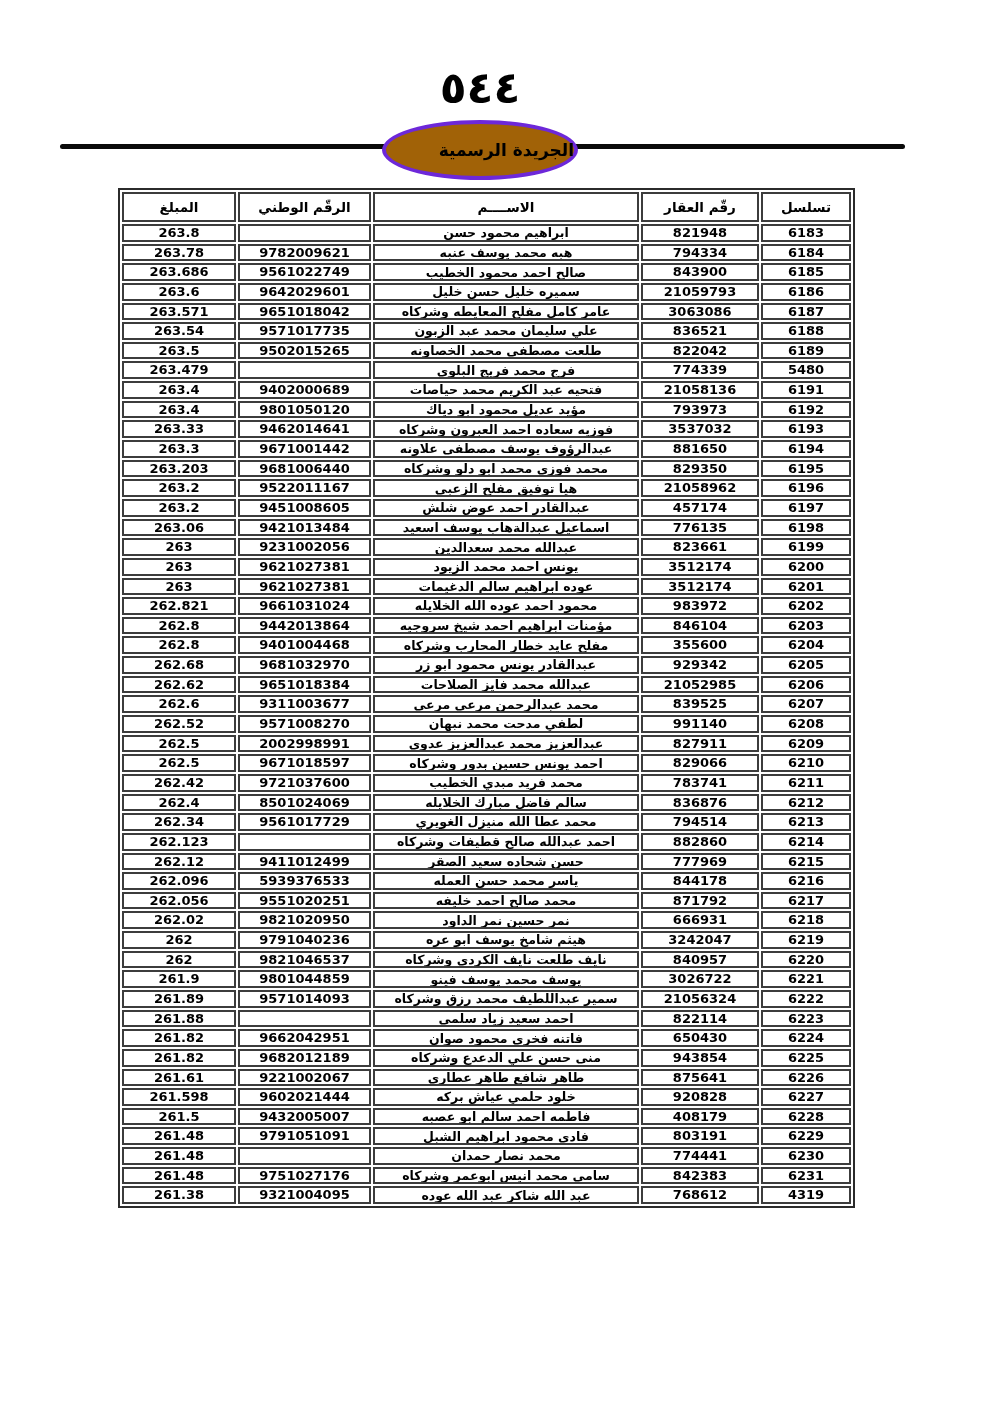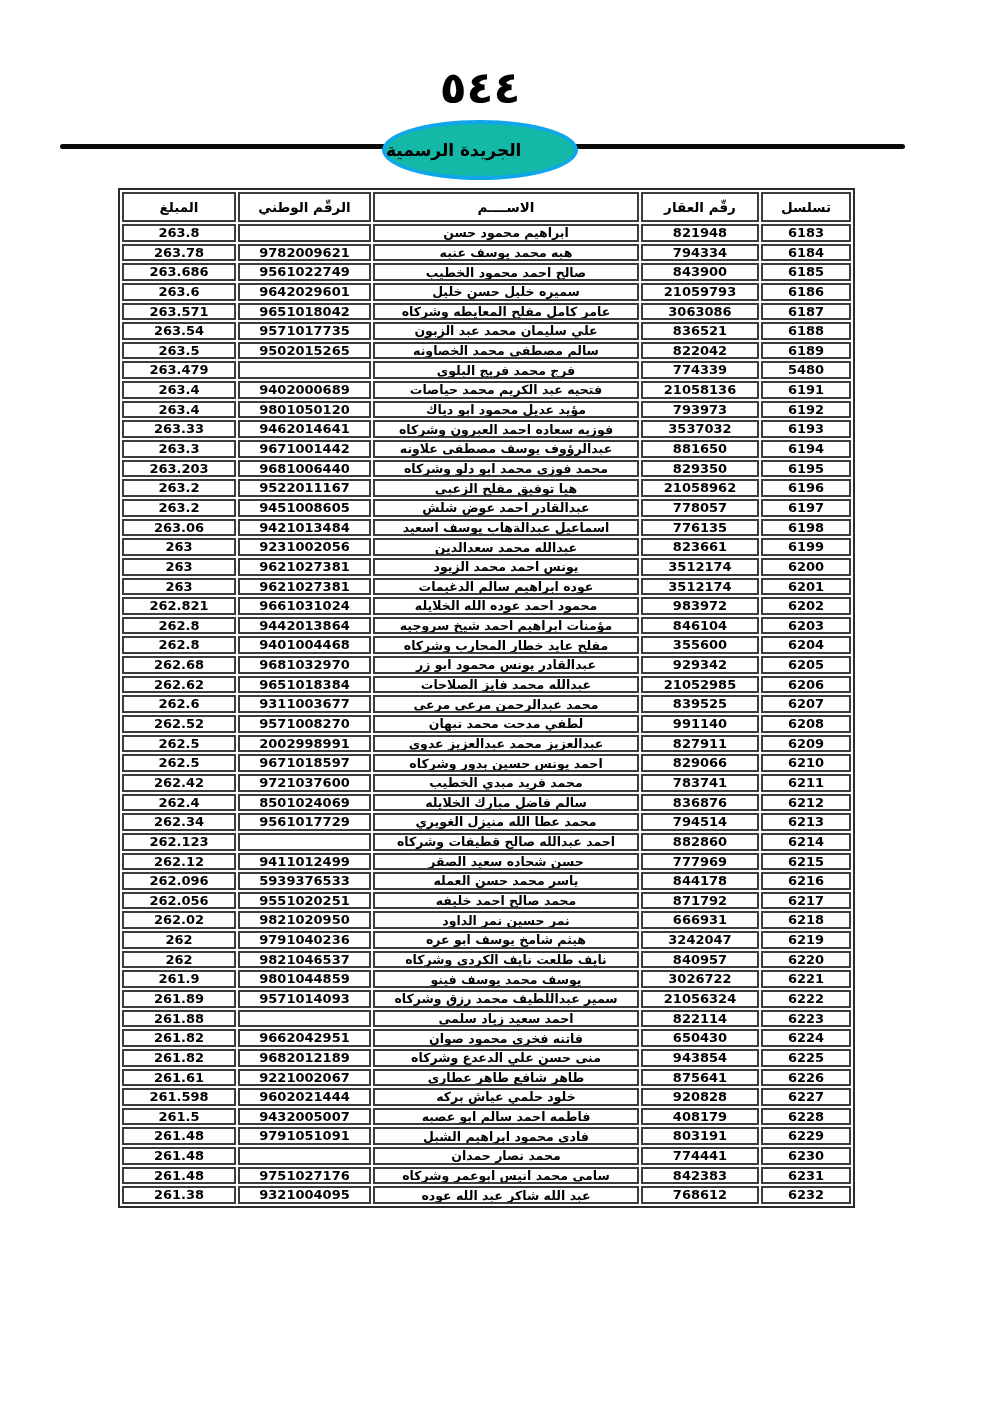--- a/index.html
+++ b/index.html
@@ -35,26 +35,26 @@
     height: 5px;
     background: #0a0a0a;
     border-radius: 3px;
   }
   .title-ellipse {
     position: absolute;
     top: 120px;
     left: 382px;
     width: 196px;
     height: 60px;
-    border: 4px solid #0ea5e9;
+    border: 4px solid #6d28d9;
     border-radius: 50%;
-    background: #14b8a6;
+    background: #a16207;
     display: flex;
     align-items: center;
-    justify-content: flex-start;
+    justify-content: flex-end;
   }
   .title-ellipse span {
     font-size: 17px;
     font-weight: bold;
     color: #000000;
     direction: rtl;
   }
   table.records {
     position: absolute;
     top: 188px;
@@ -166,21 +166,21 @@
         <tr>
           <td class="num">6188</td>
           <td class="num">836521</td>
           <td>علي سليمان محمد عبد الزبون</td>
           <td class="num">9571017735</td>
           <td class="num">263.54</td>
         </tr>
         <tr>
           <td class="num">6189</td>
           <td class="num">822042</td>
-          <td>سالم مصطفى محمد الخصاونه</td>
+          <td>طلعت مصطفى محمد الخصاونه</td>
           <td class="num">9502015265</td>
           <td class="num">263.5</td>
         </tr>
         <tr>
           <td class="num">5480</td>
           <td class="num">774339</td>
           <td>فرج محمد فريج البلوي</td>
           <td class="num"></td>
           <td class="num">263.479</td>
         </tr>
@@ -221,21 +221,21 @@
         </tr>
         <tr>
           <td class="num">6196</td>
           <td class="num">21058962</td>
           <td>هيا توفيق مفلح الزعبي</td>
           <td class="num">9522011167</td>
           <td class="num">263.2</td>
         </tr>
         <tr>
           <td class="num">6197</td>
-          <td class="num">778057</td>
+          <td class="num">457174</td>
           <td>عبدالقادر احمد عوض شلش</td>
           <td class="num">9451008605</td>
           <td class="num">263.2</td>
         </tr>
         <tr>
           <td class="num">6198</td>
           <td class="num">776135</td>
           <td>اسماعيل عبدالةهاب يوسف اسعيد</td>
           <td class="num">9421013484</td>
           <td class="num">263.06</td>
@@ -465,21 +465,21 @@
           <td class="num">261.48</td>
         </tr>
         <tr>
           <td class="num">6231</td>
           <td class="num">842383</td>
           <td>سامي محمد انيس ابوعمر وشركاه</td>
           <td class="num">9751027176</td>
           <td class="num">261.48</td>
         </tr>
         <tr>
-          <td class="num">6232</td>
+          <td class="num">4319</td>
           <td class="num">768612</td>
           <td>عبد الله شاكر عبد الله عوده</td>
           <td class="num">9321004095</td>
           <td class="num">261.38</td>
         </tr>
       </tbody>
   </table>
 
 </div>
 

